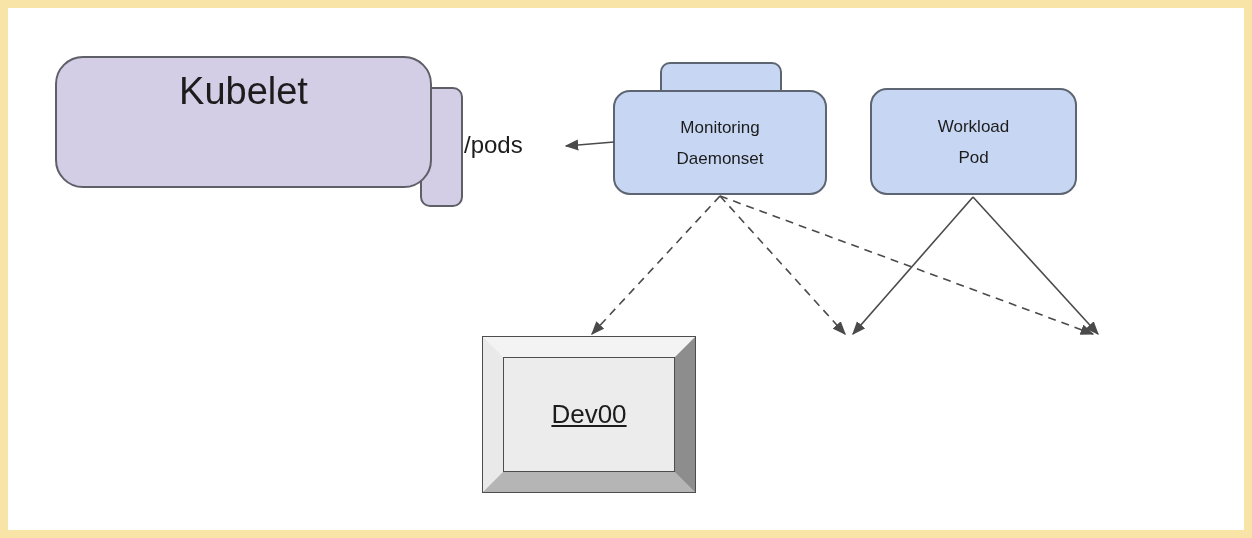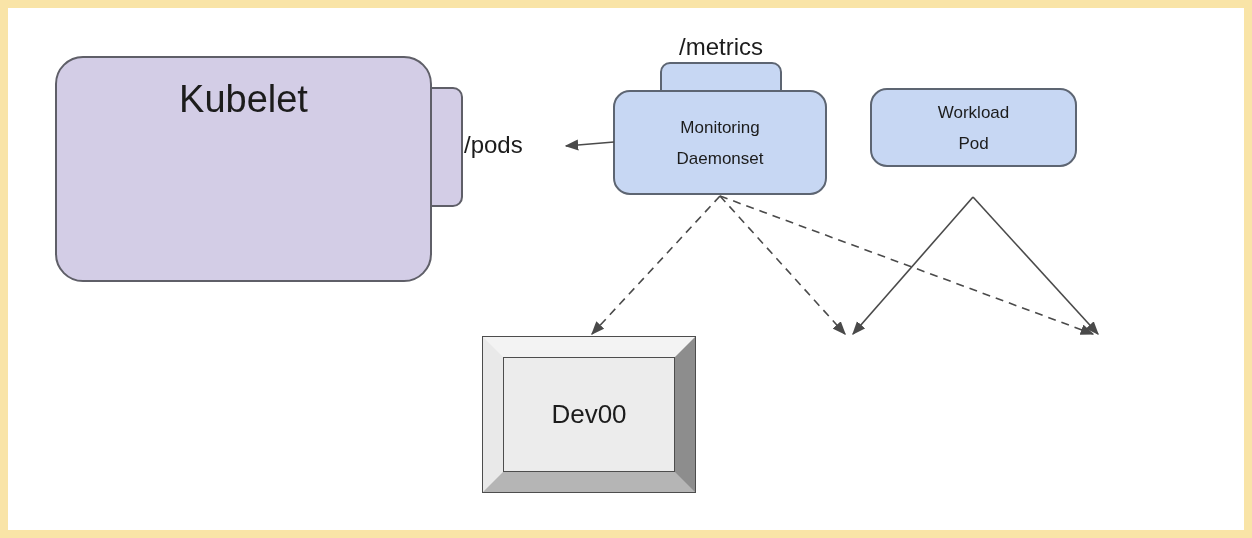--- a/index.html
+++ b/index.html
@@ -41,26 +41,26 @@
   }
   
   #kubelet-sub {
     left: 420px; top: 87px; width: 43px; height: 120px;
     background: var(--purple_fill, #D3CDE6);
     border: 2px solid var(--purple_border, #5F5F68);
     border-radius: 10px;
     z-index: 1;
   }
   #kubelet {
-    left: 55px; top: 56px; width: 377px; height: 226px;
+    left: 55px; top: 56px; width: 377px; height: 132px;
     background: var(--purple_fill, #D3CDE6);
     border: 2px solid var(--purple_border, #5F5F68);
     border-radius: 28px;
     align-items: flex-start;
-    padding-top: 20px;
+    padding-top: 12px;
     z-index: 2;
   }
   #kubelet .node-label {
     font-size: 38px;
     line-height: 42px;
   }
   
   #metrics-tab {
     left: 660px; top: 62px; width: 122px; height: 46px;
     background: var(--blue_fill, #C7D7F3);
@@ -69,21 +69,21 @@
     z-index: 1;
   }
   #monitoring {
     left: 613px; top: 90px; width: 214px; height: 105px;
     background: var(--blue_fill, #C7D7F3);
     border: 2px solid var(--blue_border, #5D6572);
     border-radius: 17px;
     z-index: 2;
   }
   #workload {
-    left: 870px; top: 88px; width: 207px; height: 79px;
+    left: 870px; top: 88px; width: 207px; height: 107px;
     background: var(--blue_fill, #C7D7F3);
     border: 2px solid var(--blue_border, #5D6572);
     border-radius: 17px;
     z-index: 2;
   }
   
   .endpoint-label {
     position: absolute;
     font-size: 24px;
     z-index: 3;
@@ -113,20 +113,21 @@
   }
   .dev::before {
     content: "";
     position: absolute;
     inset: 0;
     border: 1px solid #4d4d4d;
     pointer-events: none;
   }
   .dev .node-label {
     font-size: 26px;
+    text-decoration: underline;
   }
   
   #edge-layer {
     position: absolute;
     left: 0; top: 0;
     width: 1252px; height: 538px;
     z-index: 10;
     pointer-events: none;
   }
   .edge {
@@ -142,21 +143,20 @@
 <body>
 
 <div id="canvas">
 
   <div class="node" id="kubelet-sub"></div>
   <div class="node" id="kubelet">
     <span class="node-label">Kubelet</span>
   </div>
   <div class="endpoint-label" id="pods-label">/pods</div>
 
-  <div class="endpoint-label" id="metrics-label">/metrics</div>
   <div class="node" id="metrics-tab"></div>
   <div class="node" id="monitoring">
     <span class="node-label">Monitoring
 Daemonset</span>
   </div>
 
   <div class="node" id="workload">
     <span class="node-label">Workload
 Pod</span>
   </div>

